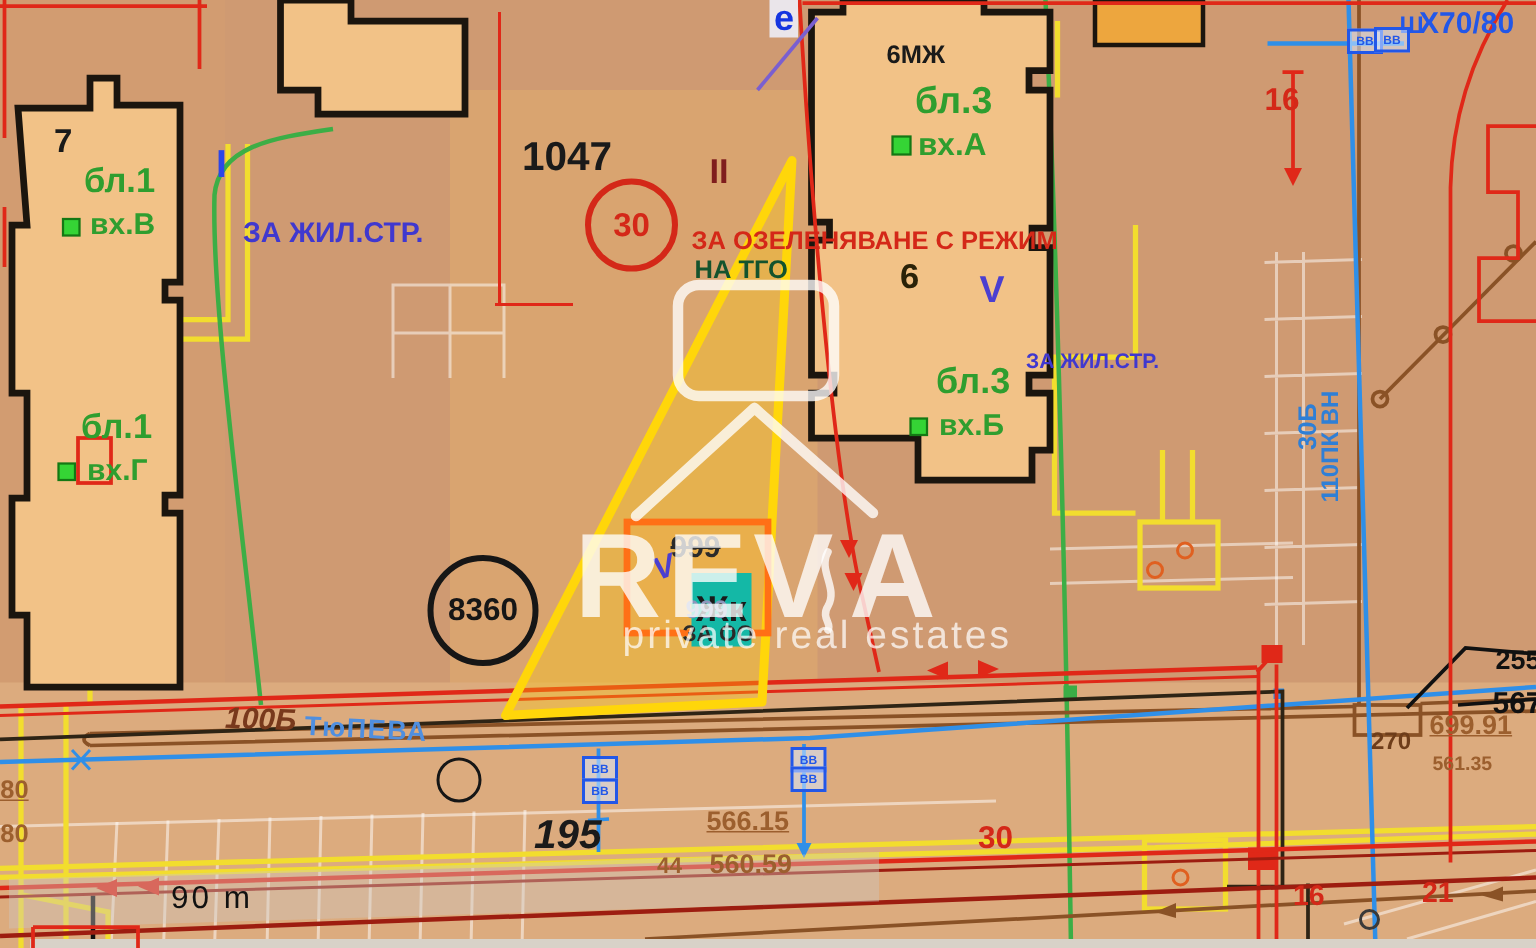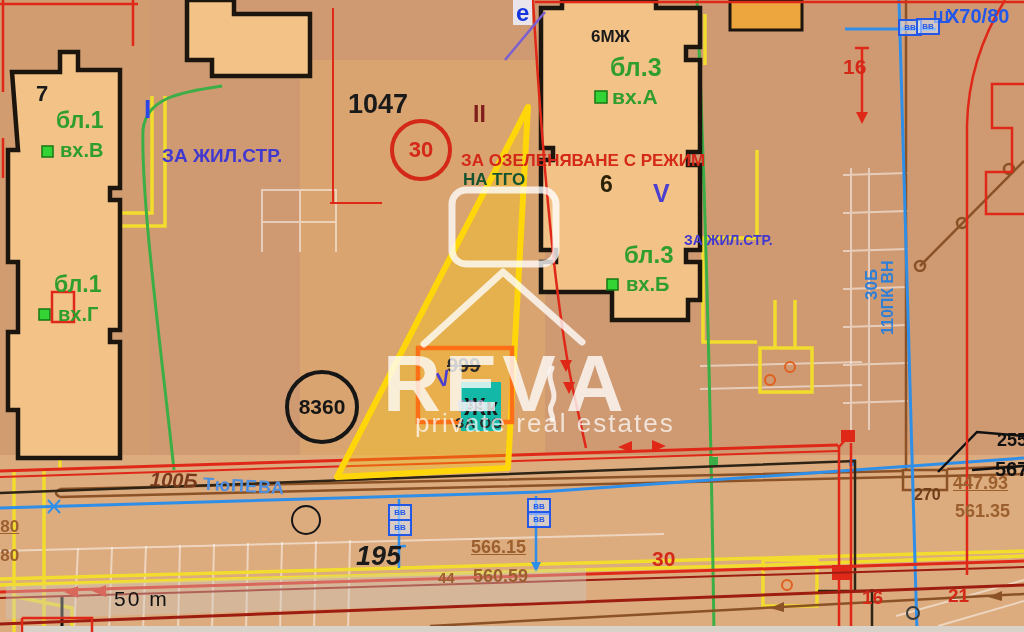--- a/index.html
+++ b/index.html
@@ -185,31 +185,31 @@
       <div class="lbl" style="left: 436px; top: 368px; font-size: 21px; color: rgb(75, 63, 208); font-weight: 700; font-style: italic; transform: rotate(-20deg);">V</div>
       <div class="lbl" style="left: 461px; top: 382px; font-size: 24px; color: rgb(26, 26, 26); font-weight: 700; background: #14b8a6; padding: 12px 3px;">Жк</div>
       <div class="lbl" style="left: 457px; top: 398px; font-size: 17px; color: rgb(141, 150, 187); font-weight: 700;">999</div>
       <div class="lbl" style="left: 455px; top: 415px; font-size: 15px; color: rgb(42, 42, 42); font-weight: 700;">ЗА ОО</div>
       <div class="lbl" style="left: 150px; top: 470px; font-size: 20px; color: rgb(120, 57, 28); font-weight: 700; font-style: italic; transform: rotate(2deg);">100Б</div>
       <div class="lbl" style="left: 203px; top: 477px; font-size: 18px; color: rgb(79, 143, 224); font-weight: 700; transform: rotate(3deg); letter-spacing: 1px;">ТюПЕВА</div>
       <div class="lbl" style="left: 356px; top: 542px; font-size: 27px; color: rgb(26, 26, 26); font-weight: 700; font-style: italic;">195</div>
       <div class="lbl" style="left: 438px; top: 570px; font-size: 15px; color: rgb(156, 95, 46); font-weight: 700;">44</div>
       <div class="lbl" style="left: 471px; top: 538px; font-size: 18px; color: rgb(156, 95, 46); font-weight: 700; text-decoration: underline;">566.15</div>
       <div class="lbl" style="left: 473px; top: 567px; font-size: 18px; color: rgb(156, 95, 46); font-weight: 700;">560.59</div>
-      <div class="lbl" style="left: 953px; top: 474px; font-size: 18px; color: rgb(156, 95, 46); font-weight: 700; text-decoration: underline;">447.93</div>
-      <div class="lbl" style="left: 955px; top: 502px; font-size: 18px; color: rgb(156, 95, 46); font-weight: 700;">561.35</div>
+      <div class="lbl" style="left: 953px; top: 474px; font-size: 18px; color: rgb(156, 95, 46); font-weight: 700; text-decoration: underline;">699.91</div>
+      <div class="lbl" style="left: 955px; top: 502px; font-size: 13px; color: rgb(156, 95, 46); font-weight: 700;">561.35</div>
       <div class="lbl" style="left: 914px; top: 487px; font-size: 16px; color: rgb(110, 61, 26); font-weight: 700;">270</div>
       <div class="lbl" style="left: 997px; top: 431px; font-size: 18px; color: rgb(17, 17, 17); font-weight: 700;">255</div>
       <div class="lbl" style="left: 995px; top: 459px; font-size: 20px; color: rgb(17, 17, 17); font-weight: 700;">567</div>
       <div class="lbl" style="left: 652px; top: 548px; font-size: 21px; color: rgb(212, 40, 24); font-weight: 700;">30</div>
       <div class="lbl" style="left: 862px; top: 588px; font-size: 19px; color: rgb(212, 40, 24); font-weight: 700;">16</div>
       <div class="lbl" style="left: 948px; top: 586px; font-size: 19px; color: rgb(212, 40, 24); font-weight: 700;">21</div>
       <div class="lbl" style="left: -14px; top: 518px; font-size: 17px; color: rgb(156, 95, 46); font-weight: 700; text-decoration: underline;">1.80</div>
       <div class="lbl" style="left: -14px; top: 547px; font-size: 17px; color: rgb(156, 95, 46); font-weight: 700;">0.80</div>
-      <div class="lbl" style="left: 114px; top: 588px; font-size: 21px; color: rgb(17, 17, 17); font-weight: 400; letter-spacing: 2px;">50 m</div>
+      <div class="lbl" style="left: 114px; top: 588px; font-size: 21px; color: rgb(17, 17, 17); font-weight: 400; letter-spacing: 2px;">90 m</div>
       <div class="vlbl" style="left: 880px; top: 335px; font-size: 16px;">110ПК ВН</div>
       <div class="vlbl" style="left: 863px; top: 300px; font-size: 17px;">30Б</div>
       <div class="circle-lbl" style="left: 390px; top: 119px; width: 54px; height: 54px; border: 4px solid rgb(212, 40, 24); color: rgb(212, 40, 24); font-size: 22px;">30</div>
       <div class="circle-lbl" style="left: 285px; top: 370px; width: 66px; height: 66px; border: 4px solid rgb(22, 22, 22); color: rgb(22, 22, 22); font-size: 21px;">8360</div>
       <div class="circle-lbl" style="left: 291px; top: 505px; width: 26px; height: 26px; border: 2px solid rgb(22, 22, 22); color: rgb(22, 22, 22); font-size: 10px;"></div>
       <div class="vv-box" style="left: 388px; top: 504px;">ВВ</div>
       <div class="vv-box" style="left: 388px; top: 519px;">ВВ</div>
       <div class="vv-box" style="left: 527px; top: 498px;">ВВ</div>
       <div class="vv-box" style="left: 527px; top: 511px;">ВВ</div>
       <div class="vv-box" style="left: 898px; top: 19px;">ВВ</div>

